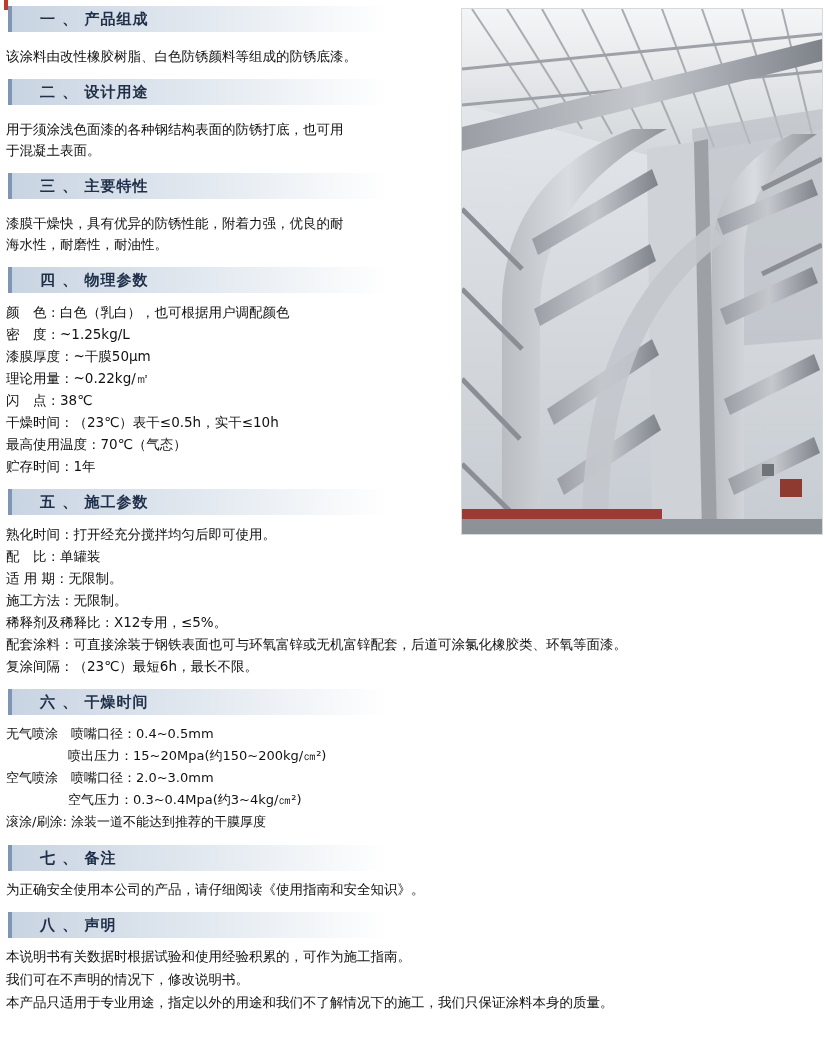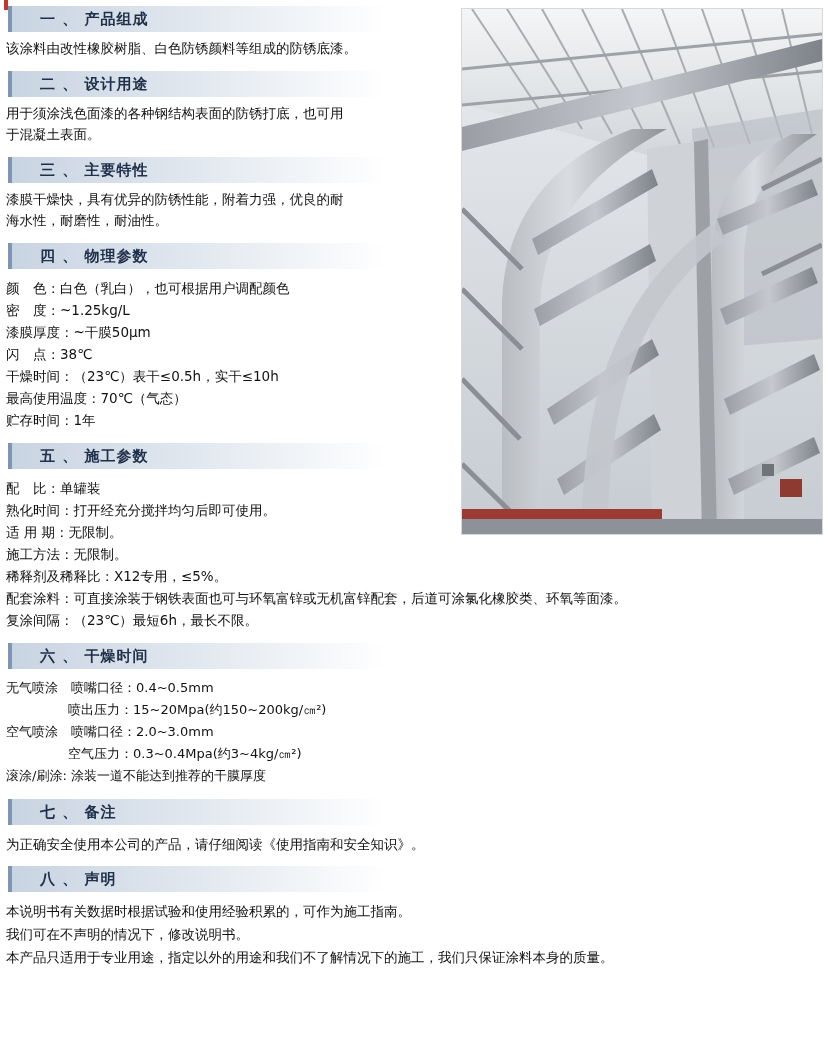--- a/index.html
+++ b/index.html
@@ -50,21 +50,21 @@
     left: 4px;
     top: 0;
     width: 4px;
     height: 10px;
     background: #c0392b;
   }
   .body-text {
     font-size: 13.5px;
     line-height: 21px;
     color: #111111;
-    margin: 6px 0 12px 6px;
+    margin: 14px 0 12px 6px;
     width: 400px;
   }
   .body-text div {
     white-space: pre;
   }
   .param-list {
     margin: 8px 0 12px 6px;
     width: 430px;
   }
   .param-list div {
@@ -101,20 +101,21 @@
   }
   .footer-block {
     margin: 8px 0 0 6px;
     width: 810px;
   }
   .footer-block div {
     font-size: 13.5px;
     line-height: 23px;
     color: #111111;
     white-space: pre;
+    font-family: Liberation Mono, monospace;
   }
 </style>
 </head>
 <body>
 
 <div class="page">
 
   <div class="top-accent"></div>
 
   <div class="photo">
@@ -223,32 +224,33 @@
       <div>海水性，耐磨性，耐油性。</div>
     </div>
 
     <div class="section-head">
       <span class="title">四 、 物理参数</span>
     </div>
     <div class="param-list">
       <div>颜　色：白色（乳白），也可根据用户调配颜色</div>
       <div>密　度：~1.25kg/L</div>
       <div>漆膜厚度：~干膜50μm</div>
+      <div>理论用量：~0.22kg/㎡</div>
       <div>闪　点：38℃</div>
       <div>干燥时间：（23℃）表干≤0.5h，实干≤10h</div>
       <div>最高使用温度：70℃（气态）</div>
       <div>贮存时间：1年</div>
     </div>
 
     <div class="section-head">
       <span class="title">五 、 施工参数</span>
     </div>
     <div class="param-list" style="width:810px">
+      <div>熟化时间：打开经充分搅拌均匀后即可使用。</div>
       <div>配　比：单罐装</div>
-      <div>熟化时间：打开经充分搅拌均匀后即可使用。</div>
       <div>适 用 期：无限制。</div>
       <div>施工方法：无限制。</div>
       <div>稀释剂及稀释比：X12专用，≤5%。</div>
       <div>配套涂料：可直接涂装于钢铁表面也可与环氧富锌或无机富锌配套，后道可涂氯化橡胶类、环氧等面漆。</div>
       <div>复涂间隔：（23℃）最短6h，最长不限。</div>
     </div>
 
     <div class="section-head">
       <span class="title">六 、 干燥时间</span>
     </div>

